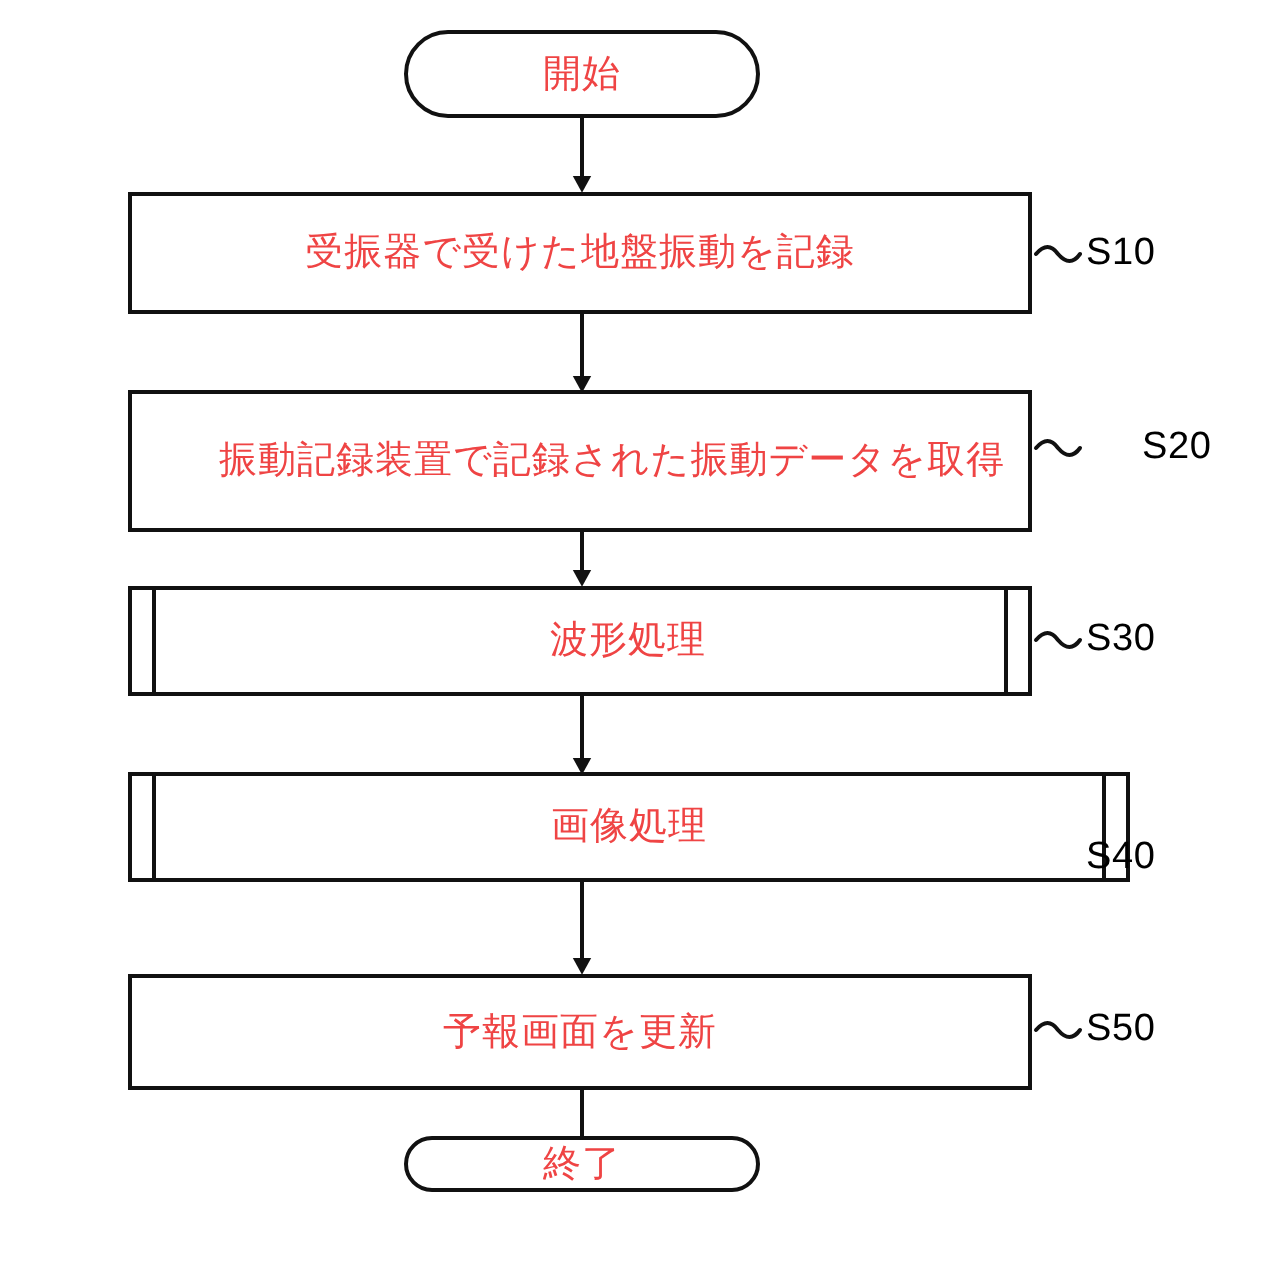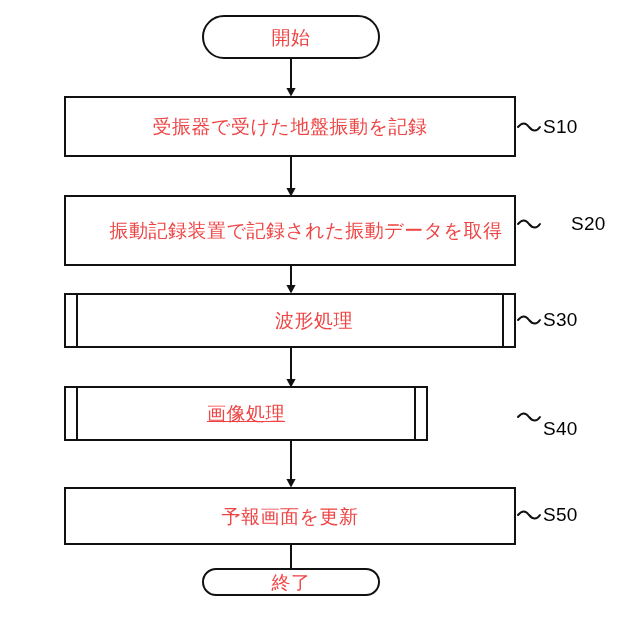--- a/index.html
+++ b/index.html
@@ -116,21 +116,21 @@
 <div class="node node-process" style="left:64px; top:195px; width:452px; height:71px;padding-left:32px;">
   <span class="node-label">振動記録装置で記録された振動データを取得</span>
 </div>
 
 <div class="node node-predefined" style="left:64px; top:293px; width:452px; height:55px;padding-left:48px;">
   <span class="bar-left"></span>
   <span class="bar-right"></span>
   <span class="node-label">波形処理</span>
 </div>
 
-<div class="node node-predefined" style="left:64px; top:386px; width:364px; height:55px;text-decoration:underline;">
+<div class="node node-predefined" style="left:64px; top:386px; width:501px; height:55px;">
   <span class="bar-left"></span>
   <span class="bar-right"></span>
   <span class="node-label">画像処理</span>
 </div>
 
 <div class="node node-process" style="left:64px; top:487px; width:452px; height:58px;">
   <span class="node-label">予報画面を更新</span>
 </div>
 
 <div class="node node-terminator" style="left:202px; top:568px; width:178px; height:28px;">

